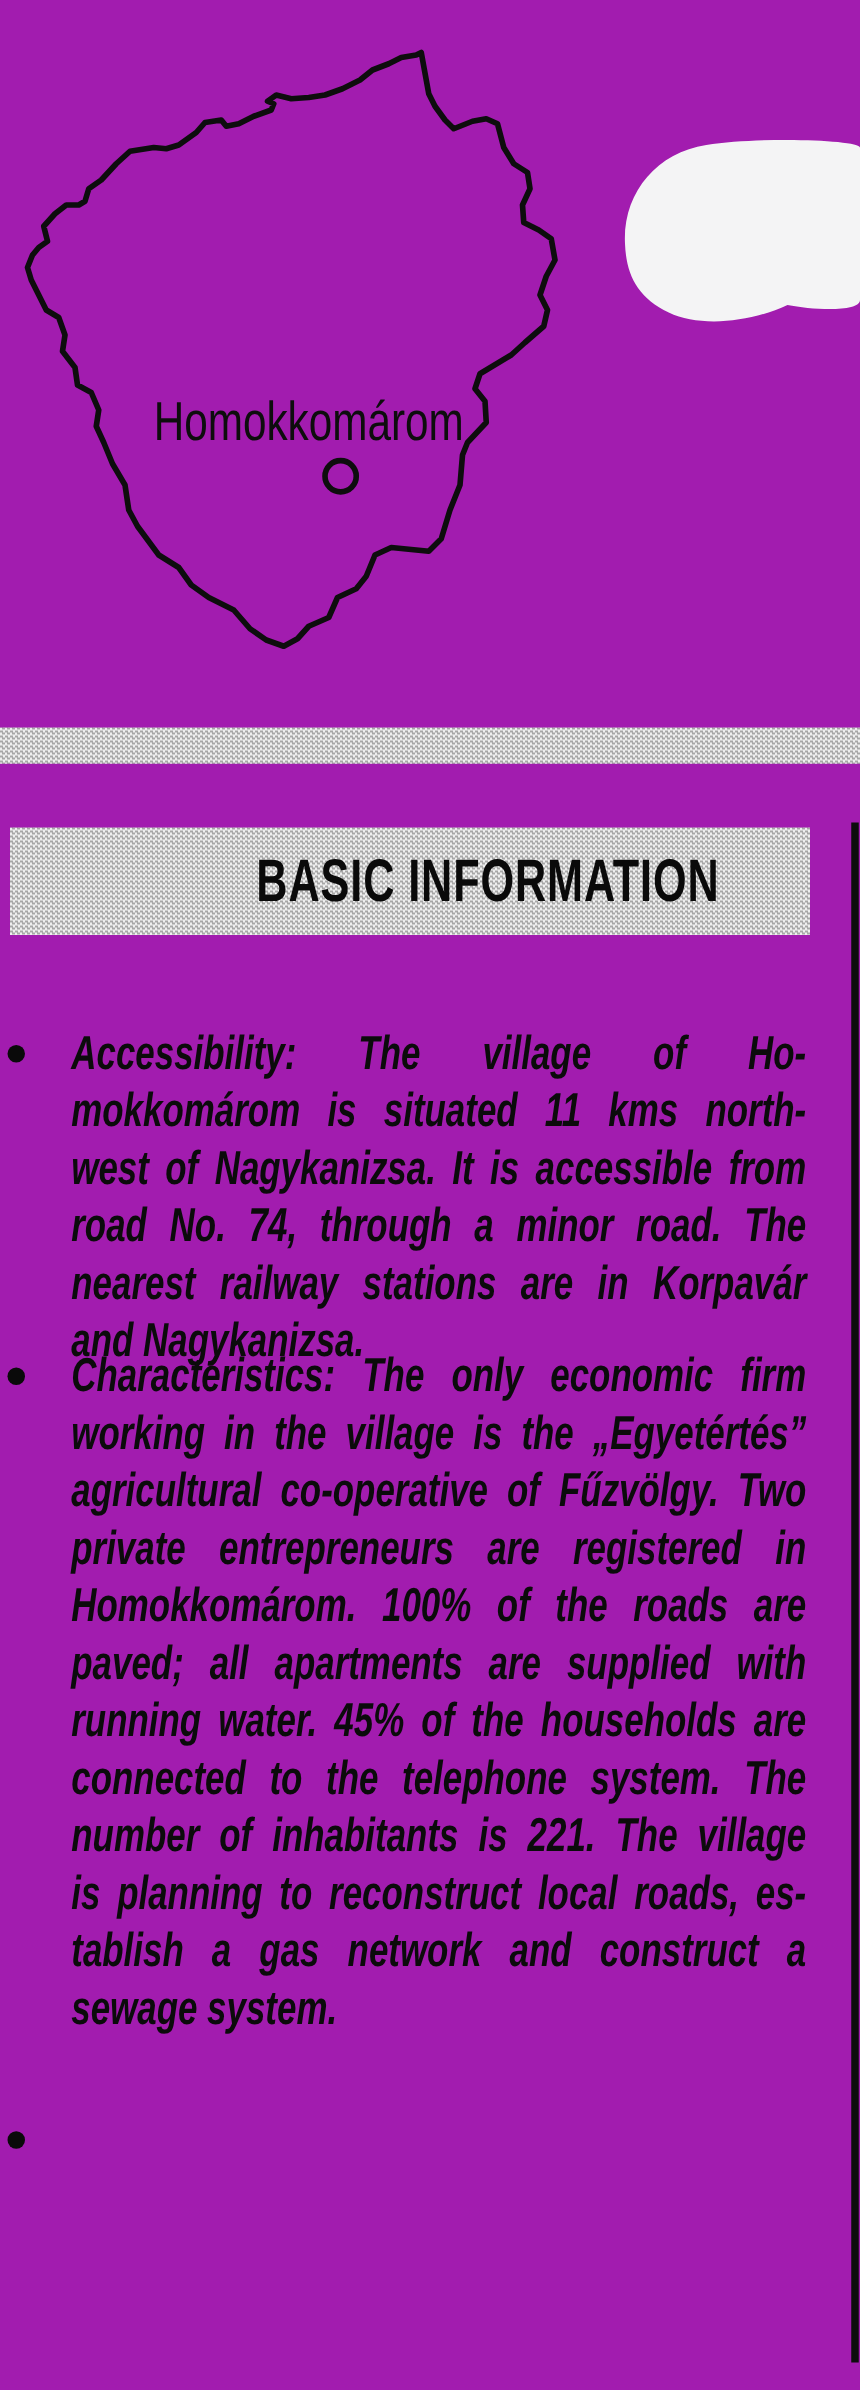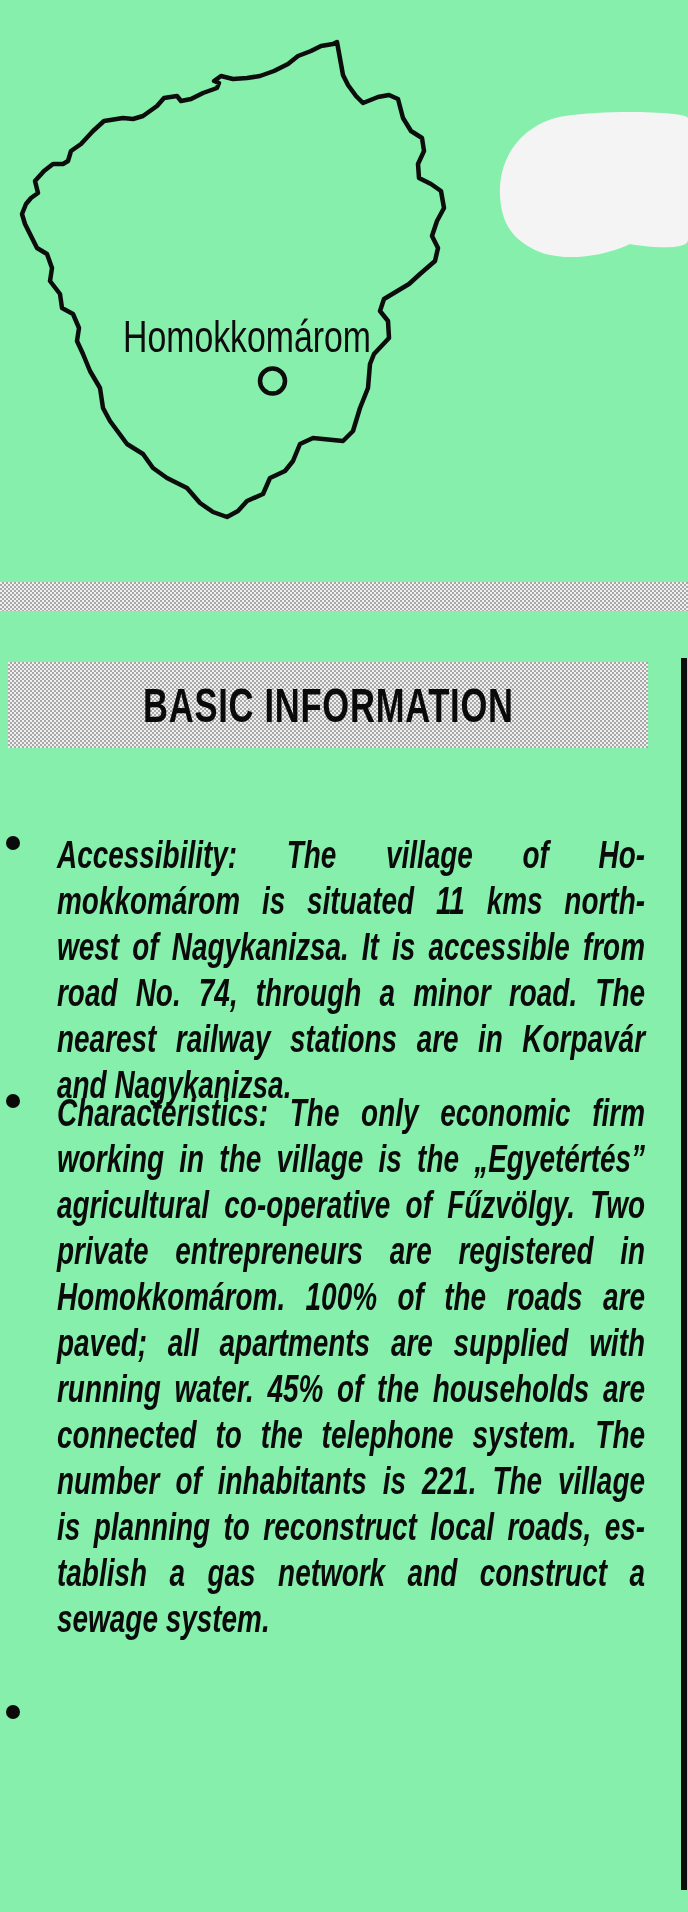--- a/index.html
+++ b/index.html
@@ -1,56 +1,56 @@
 <!DOCTYPE html>
 <html><head>
 <meta charset="utf-8">
 <style>
   html,body{margin:0;padding:0;background:#e9e9e9;}
   .page{
     position:relative;
     width:688px;height:1912px;
-    background:#86efac;
+    background:#a21caf;
     overflow:hidden;
     font-family:"Liberation Sans", sans-serif;
     color:#0d0d0d;
   }
   
   .map-svg{position:absolute;left:0;top:0;}
   
   .halftone{
     background:repeating-conic-gradient(#a8a8a8 0% 25%, #efefef 0% 50%);
     background-size:4px 4px;
   }
   .divider-band{
     position:absolute;left:0;top:582px;width:688px;height:29px;
   }
   
   .header-box{
     position:absolute;left:8px;top:662px;width:640px;height:86px;
-    display:flex;align-items:center;justify-content:center;
+    display:flex;align-items:center;justify-content:flex-end;
   }
   .header-title{
     display:inline-block;white-space:nowrap;
     font-size:48px;font-weight:bold;letter-spacing:1px;
     transform:scaleX(0.72);transform-origin:50% 50%;
     color:#0a0a0a;
   }
   
   .page-rule{
     position:absolute;left:681px;top:658px;width:5.5px;height:1232px;
     background:#0d0d0d;
   }
   
   .para{position:absolute;left:0;right:0;}
   .para .dot{
     position:absolute;left:6px;top:16px;width:14px;height:14px;
     border-radius:50%;background:#0a0a0a;
   }
-  .lines{margin-left:57px;width:588px;margin-top:12px;}
+  .lines{margin-left:57px;width:588px;}
   .line{
     width:800px;
     transform:scaleX(0.735);transform-origin:0 0;
     font-size:38px;line-height:46px;
     font-weight:bold;font-style:italic;
     text-align:justify;text-align-last:justify;
     white-space:normal;
     color:#0b0b0b;
   }
   .line:last-child{text-align-last:left;}

